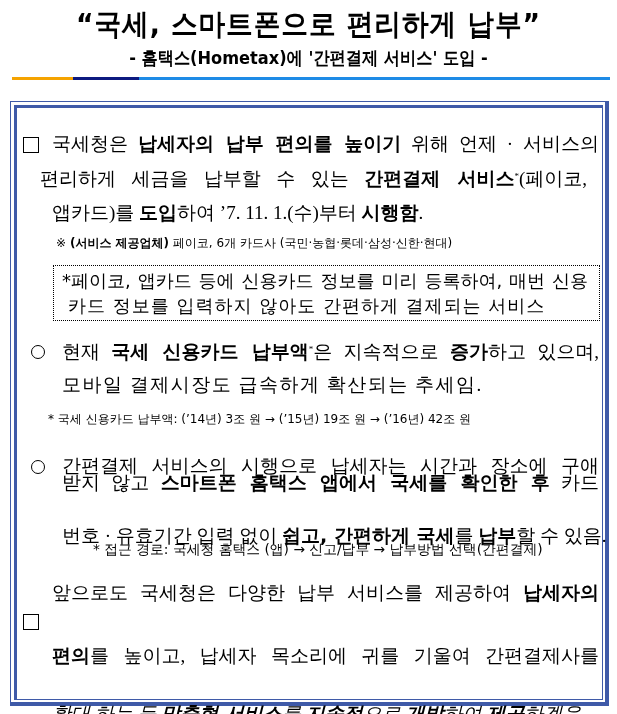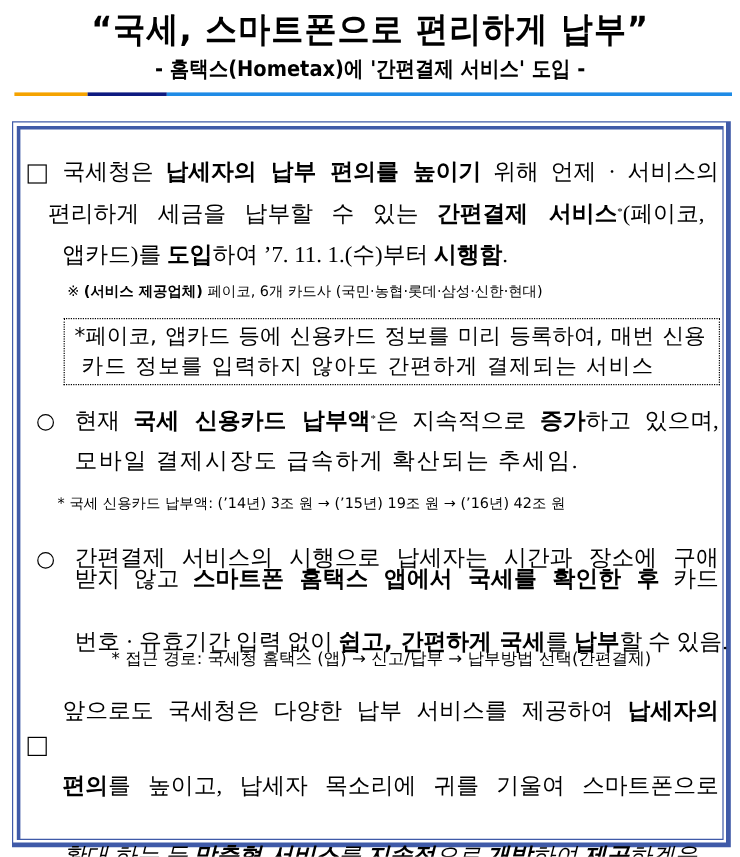--- a/index.html
+++ b/index.html
@@ -75,17 +75,17 @@
 <div class="line just" style="left:62px; top:523px; width:537px;">
   <span>번호 · 유효기간 입력 없이 </span><span class="b">쉽고, 간편하게 국세</span><span>를 </span><span class="b">납부</span><span>할 수 있음.</span>
 </div>
 <div class="note" style="left:48px; top:539px; font-size:13.8px;margin-left:45px;">* 접근 경로: 국세청 홈택스 (앱) → 신고/납부 → 납부방법 선택(간편결제)</div>
 
 <div class="square" style="left:23px; top:614px;"></div>
 <div class="line just" style="left:52px; top:580px; width:547px;">
   <span>앞으로도 국세청은 다양한 납부 서비스를 제공하여 </span><span class="b">납세자의</span>
 </div>
 <div class="line just" style="left:52px; top:643px; width:547px;">
-  <span class="b">편의</span><span>를 높이고, 납세자 목소리에 귀를 기울여 스마트폰으로</span>
+  <span class="b">편의</span><span>를 높이고, 납세자 목소리에 귀를 기울여 간편결제사를</span>
 </div>
 <div class="line" style="left:52px; top:701px;font-style:italic;">
   <span>확대 하는 등 </span><span class="b">맞춤형 서비스</span><span>를 </span><span class="b">지속적</span><span>으로 </span><span class="b">개발</span><span>하여 </span><span class="b">제공</span><span>하겠음.</span>
 </div>
 
 </body></html>

